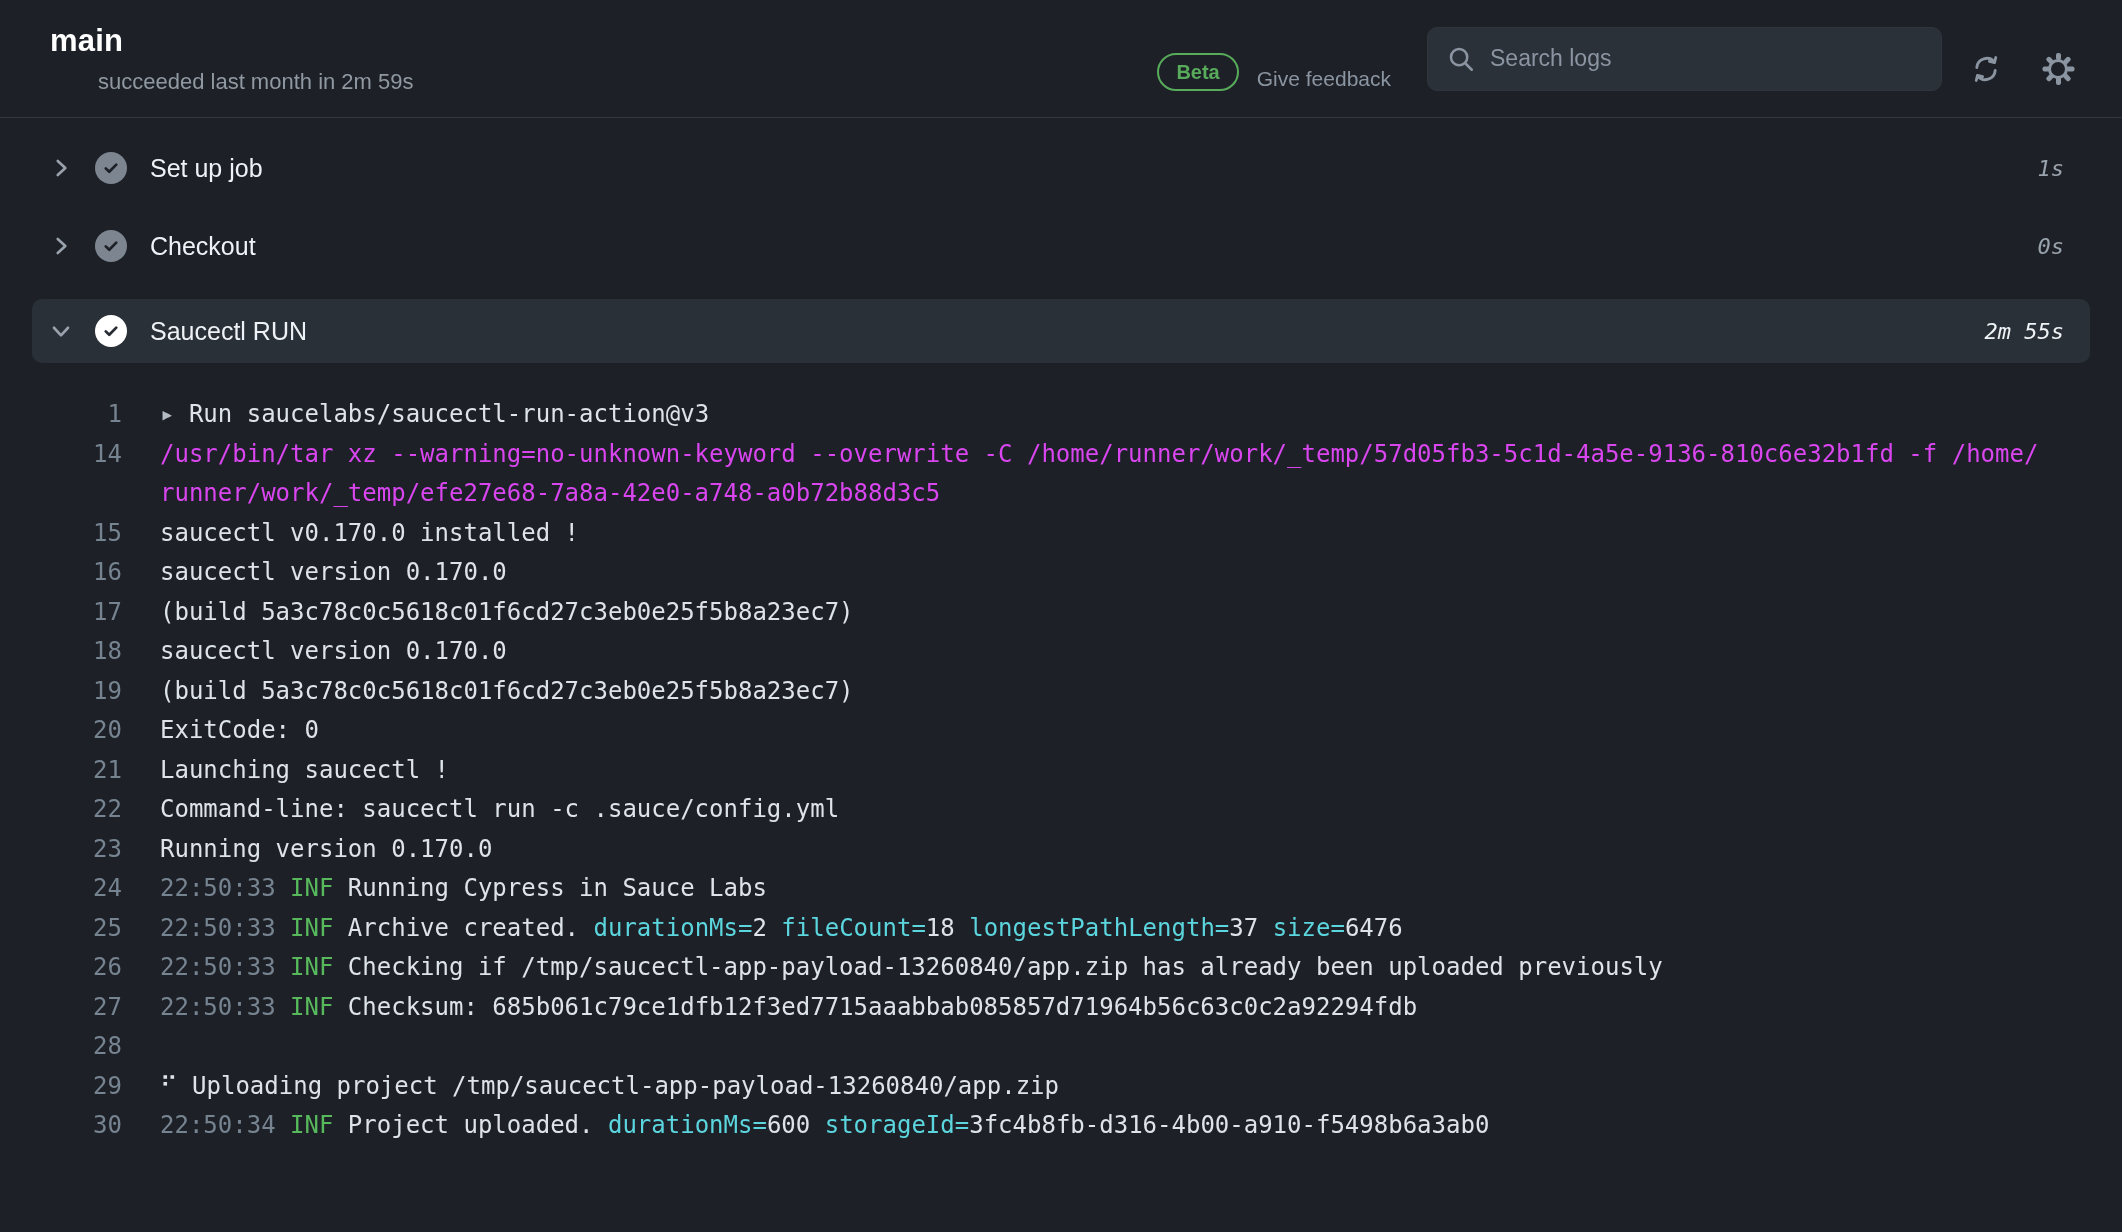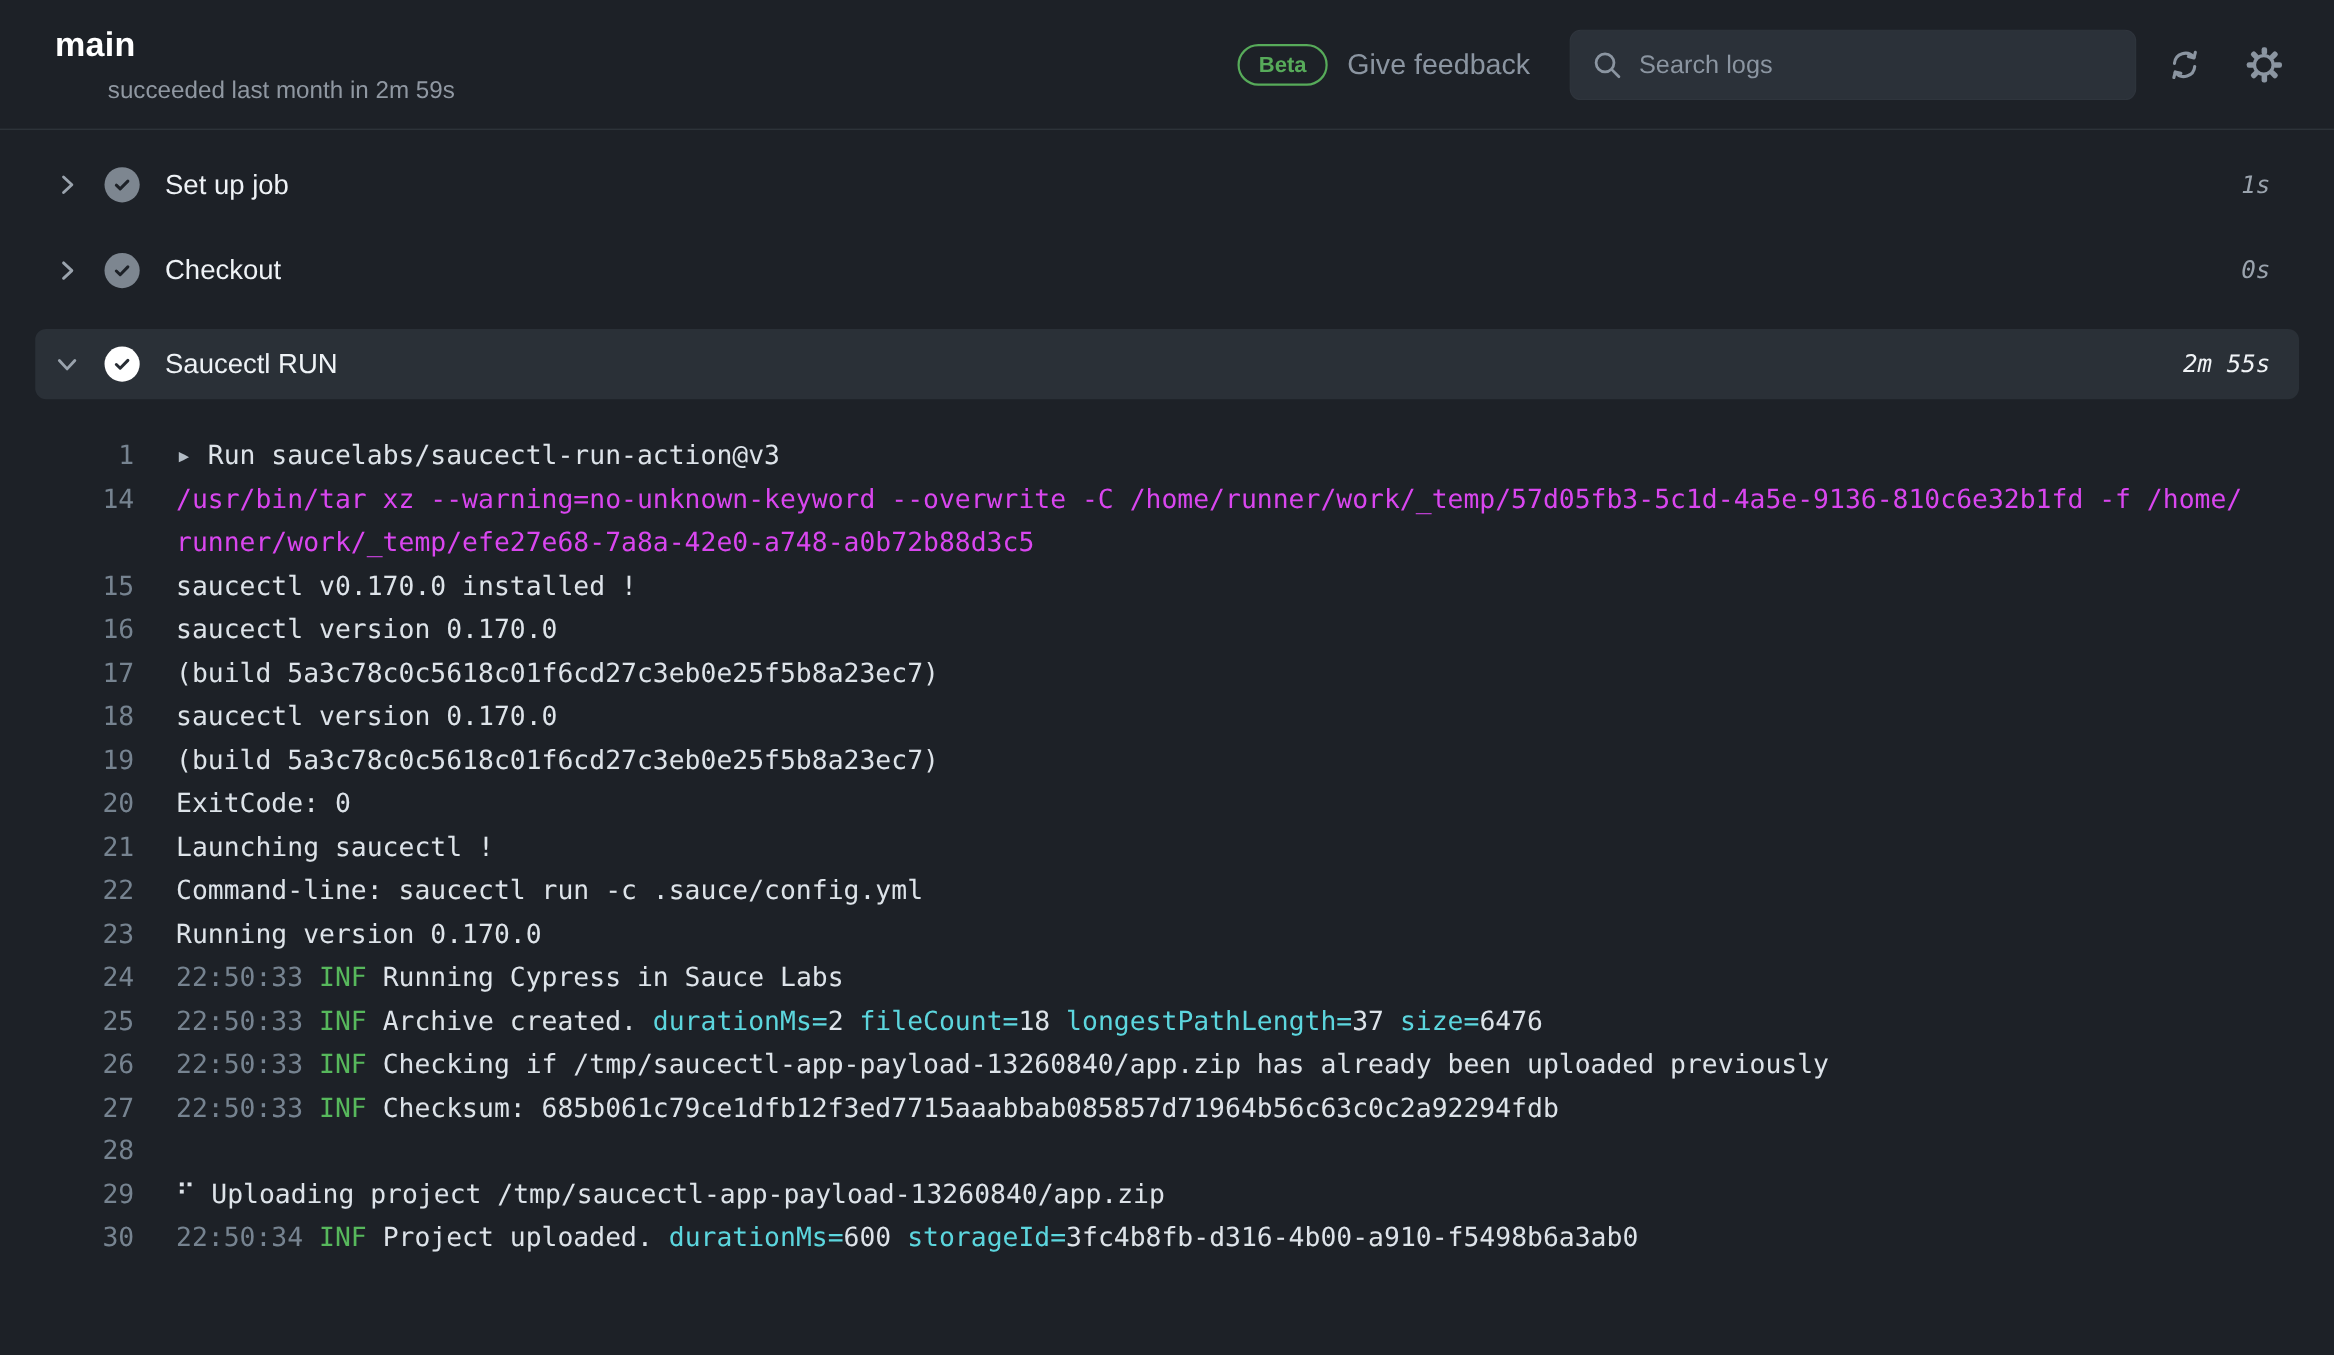--- a/index.html
+++ b/index.html
@@ -12,27 +12,27 @@
   }
   
   .hdr {
     height:118px;
     display:flex; align-items:center; justify-content:space-between;
     padding:0 42px 0 50px;
     border-bottom:1px solid #32383f;
   }
   .hdr-title { font-size:31px; font-weight:700; color:#ffffff; letter-spacing:.2px; }
   .hdr-sub   { font-size:22px; color:#9098a2; margin-top:10px;margin-left:48px; }
-  .hdr-right { display:flex; align-items:center; }
+  .hdr-right { display:flex; align-items:flex-end; }
   .beta-badge {
     font-size:20px; font-weight:600; color:#57ab5a;
     border:2px solid #57ab5a; border-radius:999px;
     padding:5px 17px; line-height:1.2;
   }
-  .feedback { font-size:26px; color:#8b95a1; margin:0 36px 0 18px; cursor:pointer; }
+  .feedback { font-size:21px; color:#8b95a1; margin:0 36px 0 18px; cursor:pointer; }
   .searchbox {
     width:515px; height:64px;
     background:#2b3139; border:1px solid #2f353d; border-radius:10px;
     display:flex; align-items:center; padding:0 18px; gap:14px;
     color:#8b95a1;
   }
   .searchbox input {
     flex:1; background:transparent; border:none; outline:none;
     font-family:"Liberation Sans", sans-serif;
     font-size:23px; color:#d5dbe1;

